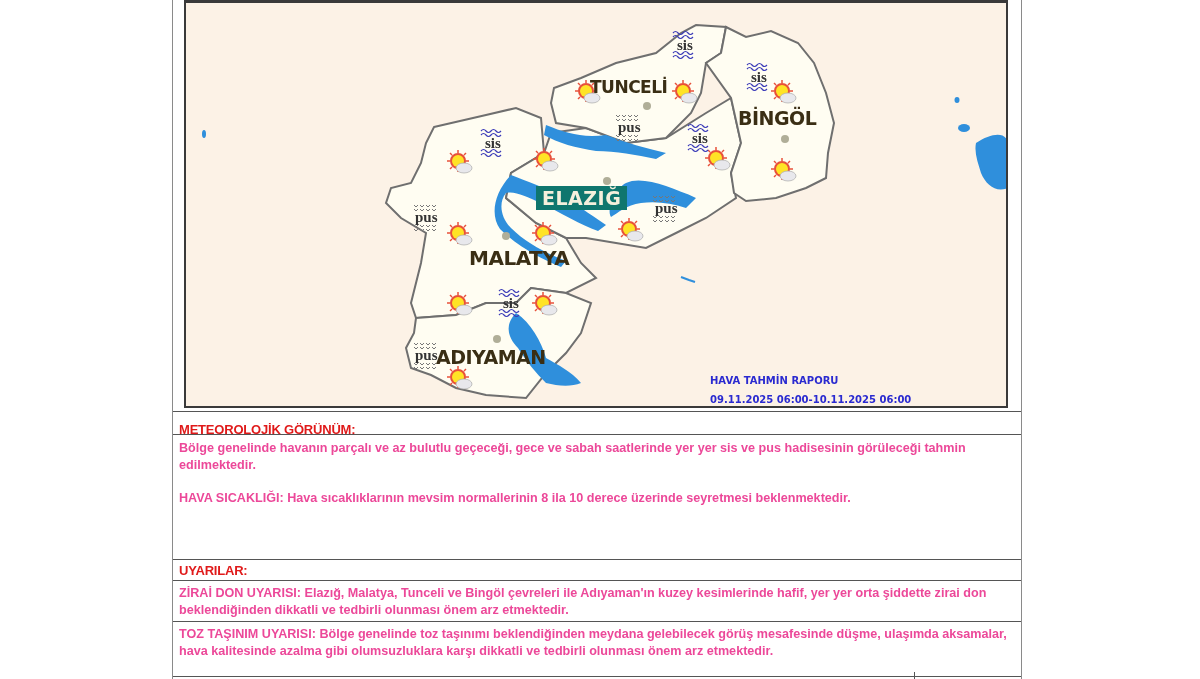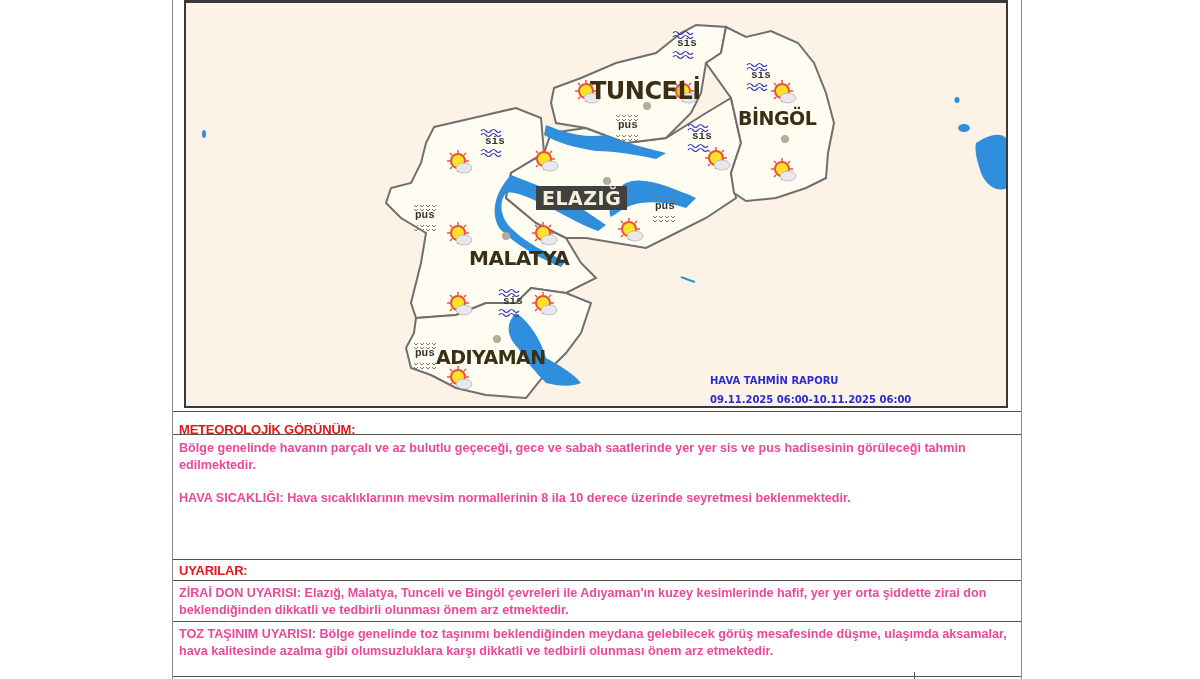--- a/index.html
+++ b/index.html
@@ -6,22 +6,22 @@
   body{width:1200px;height:679px;position:relative;overflow:hidden;font-family:"Liberation Sans",sans-serif;}
   .page{position:absolute;left:172px;top:0;width:848px;height:679px;border-left:1px solid #8a8a8a;border-right:1px solid #8a8a8a;background:#fff;}
   .map{position:absolute;left:11px;top:0;width:824px;height:408px;background:#fcf2e6;border:2px solid #3a3a3a;border-top:3px solid #3a3a3a;box-sizing:border-box;overflow:hidden;}
   .map svg{position:absolute;left:0;top:0;}
   .report-title{position:absolute;left:524px;top:368px;color:#2a2ad0;font-family:"DejaVu Sans",sans-serif;font-weight:bold;font-size:10px;line-height:19px;white-space:nowrap;}
   .sep{position:absolute;left:0;width:848px;height:1px;background:#555;}
   .sec-head{position:absolute;left:6px;color:#e01a1a;font-weight:bold;font-size:13px;font-family:"Liberation Sans",sans-serif;letter-spacing:-0.2px;}
   .para{position:absolute;left:6px;width:830px;color:#ec4899;font-weight:bold;font-size:12.6px;line-height:17px;font-family:"Liberation Sans",sans-serif;}
   .para .lbl{font-weight:bold;}
   .city{position:absolute;font-weight:bold;color:#3a2e14;font-family:"DejaVu Sans",sans-serif;letter-spacing:-0.5px;}
-  .elazig{position:absolute;left:350px;top:183px;background:#404040;color:#f5f0dc;font-weight:bold;font-family:"DejaVu Sans",sans-serif;font-size:19px;padding:1px 6px;letter-spacing:0.5px;}
-  .wlabel{position:absolute;font-family:Liberation Mono, monospace;font-size:11px;font-weight:bold;color:#333;}
+  .elazig{position:absolute;left:350px;top:183px;background:#0f766e;color:#f5f0dc;font-weight:bold;font-family:"DejaVu Sans",sans-serif;font-size:19px;padding:1px 6px;letter-spacing:0.5px;}
+  .wlabel{position:absolute;font-family:Liberation Serif, serif;font-size:15px;font-weight:bold;color:#333;}
   .bottom-tick{position:absolute;left:741px;top:672px;width:1px;height:7px;background:#555;}
 </style>
 </head>
 <body>
 
 <div class="page">
 
   <div class="map">
     <svg width="824" height="408" viewBox="0 0 824 408">
       <defs>
@@ -147,21 +147,21 @@
     <span class="wlabel" style="left:299px;top:132px;">sis</span>
     <span class="wlabel" style="left:491px;top:34px;">sis</span>
     <span class="wlabel" style="left:565px;top:66px;">sis</span>
     <span class="wlabel" style="left:506px;top:127px;">sis</span>
     <span class="wlabel" style="left:317px;top:292px;">sis</span>
     <span class="wlabel" style="left:432px;top:116px;">pus</span>
     <span class="wlabel" style="left:229px;top:206px;">pus</span>
     <span class="wlabel" style="left:469px;top:197px;">pus</span>
     <span class="wlabel" style="left:229px;top:344px;">pus</span>
 
-    <span class="city" style="left:404px;top:74px;font-size:24px;">TUNCELİ</span>
+    <span class="city" style="left:404px;top:74px;font-size:17px;">TUNCELİ</span>
     <span class="city" style="left:552px;top:104px;font-size:19px;">BİNGÖL</span>
     <span class="elazig">ELAZIĞ</span>
     <span class="city" style="left:283px;top:243px;font-size:20px;">MALATYA</span>
     <span class="city" style="left:250px;top:343px;font-size:19px;">ADIYAMAN</span>
 
     <div class="report-title">
       <div>HAVA TAHMİN RAPORU</div>
       <div>09.11.2025  06:00-10.11.2025  06:00</div>
     </div>
   </div>

